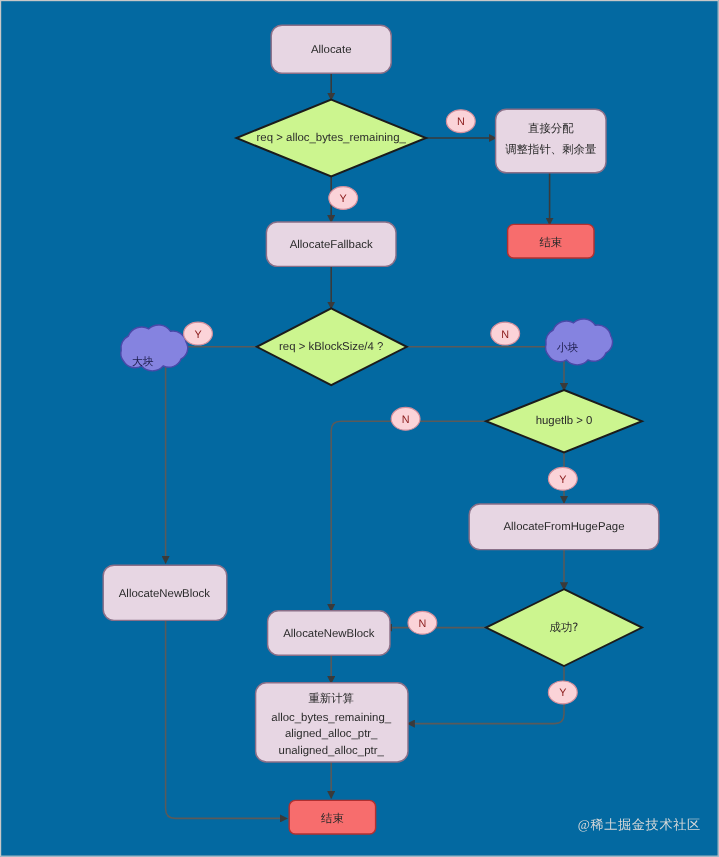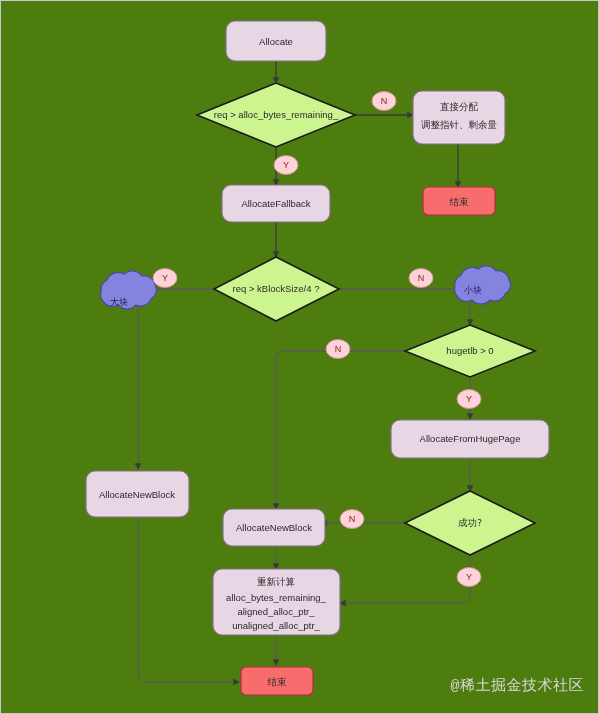--- a/index.html
+++ b/index.html
@@ -8,21 +8,21 @@
     padding: 0;
     background: #ffffff;
   }
   body {
     font-family: "Liberation Sans", "DejaVu Sans", sans-serif;
   }
   #canvas {
     position: relative;
     width: 599px;
     height: 714px;
-    background: #4d7c0f;
+    background: #0369a1;
     border: 1px solid #c8c8c8;
     box-sizing: border-box;
     overflow: hidden;
   }
   #diagram-svg {
     position: absolute;
     left: 0;
     top: 0;
     width: 599px;
     height: 714px;
@@ -87,22 +87,22 @@
   }
   .edge-line-dark {
     fill: none;
     stroke: #3a3a3a;
     stroke-width: 1.3;
   }
   .watermark {
     position: absolute;
     right: 14px;
     bottom: 18px;
-    font-family: Liberation Mono, monospace;
-    font-size: 15px;
+    font-family: Liberation Serif, serif;
+    font-size: 11px;
     color: #d9d9d9;
     letter-spacing: 0.5px;
     user-select: none;
   }
 </style>
 </head>
 <body>
 
 <div id="canvas">
 

